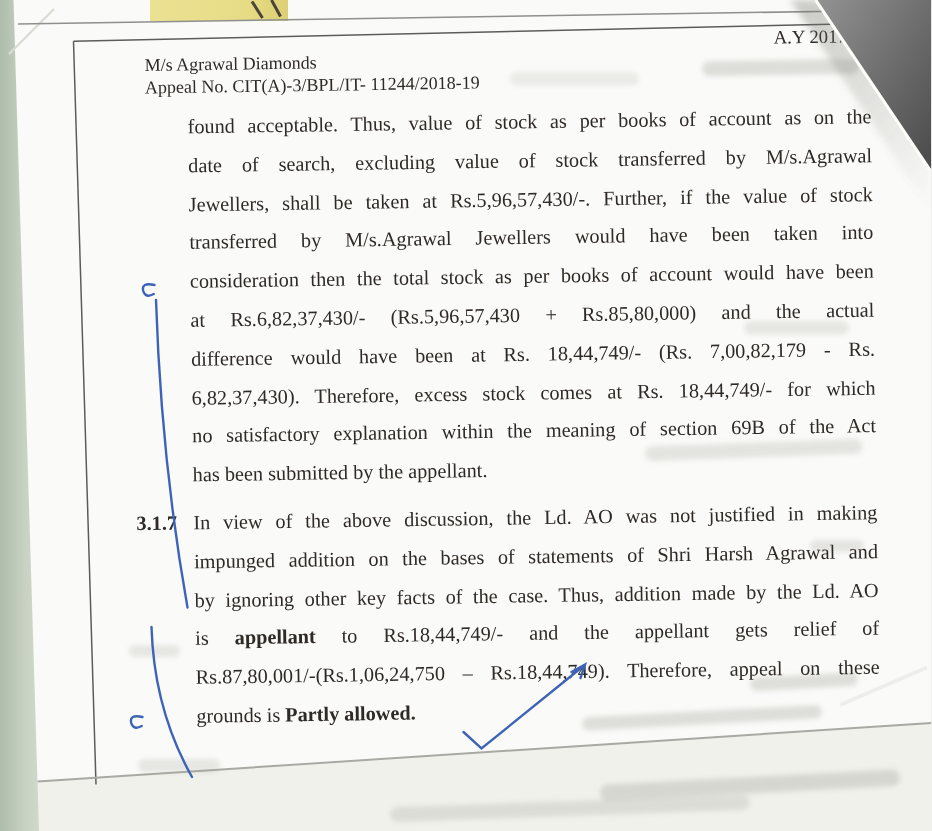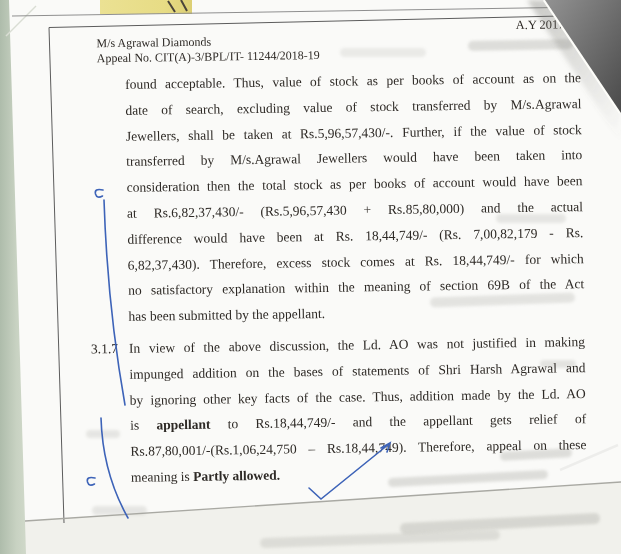--- a/index.html
+++ b/index.html
@@ -43,21 +43,21 @@
   #hdr {
     position:absolute; left:47px; top:24px;
     font-size:12px; line-height:14.5px; white-space:nowrap;
   }
   #body {
     position:absolute; left:75px; top:60px; width:456px;
     font-size:13.5px; line-height:25.8px;
   }
   .para { position:relative; }
   .para + .para { margin-top:6px; }
-  .pnum { position:absolute; left:-38px; top:0; font-weight:normal; }
+  .pnum { position:absolute; left:-38px; top:0; font-weight:bold; }
   .line { text-align:justify; text-align-last:justify; white-space:normal; }
   .line.last { text-align:left; text-align-last:left; }
   .b { font-weight:bold; }
   svg.overlay { position:absolute; left:0; top:0; pointer-events:none; }
 </style>
 </head>
 <body>
 
 <div id="scene">
 
@@ -96,21 +96,21 @@
           <div class="line"><span>no satisfactory explanation within the meaning of section 69B of the Act</span></div>
           <div class="line last"><span>has been submitted by the appellant.</span></div>
         </div>
         <div class="para">
           <span class="pnum">3.1.7</span>
           <div class="line"><span>In view of the above discussion, the Ld. AO was not justified in making</span></div>
           <div class="line"><span>impunged addition on the bases of statements of Shri Harsh Agrawal and</span></div>
           <div class="line"><span>by ignoring other key facts of the case. Thus, addition made by the Ld. AO</span></div>
           <div class="line"><span>is </span><span class="b">appellant</span><span> to Rs.18,44,749/- and the appellant gets relief of</span></div>
           <div class="line"><span>Rs.87,80,001/-(Rs.1,06,24,750 – Rs.18,44,749). Therefore, appeal on these</span></div>
-          <div class="line last"><span>meaning is </span><span class="b">Partly allowed.</span></div>
+          <div class="line last"><span>grounds is </span><span class="b">Partly allowed.</span></div>
         </div>
       </div>
   </div>
 
   <svg class="overlay" width="621" height="554" viewBox="0 0 621 554">
     <defs>
       <linearGradient id="cg" x1="0" y1="0" x2="1" y2="1">
         <stop offset="0" stop-color="#929292"></stop>
         <stop offset="1" stop-color="#4a4a4a"></stop>
       </linearGradient>

